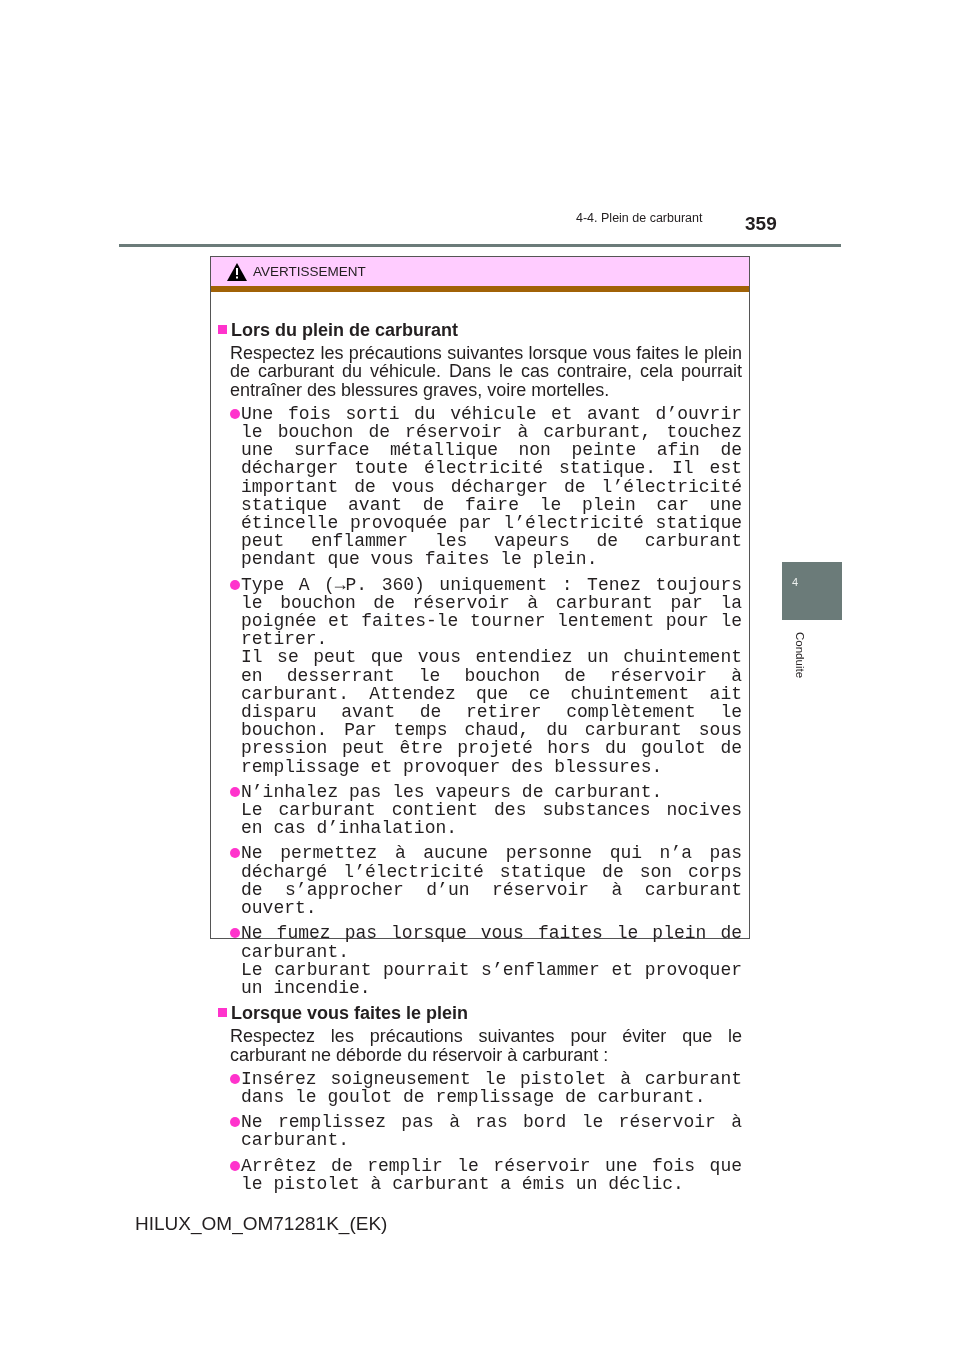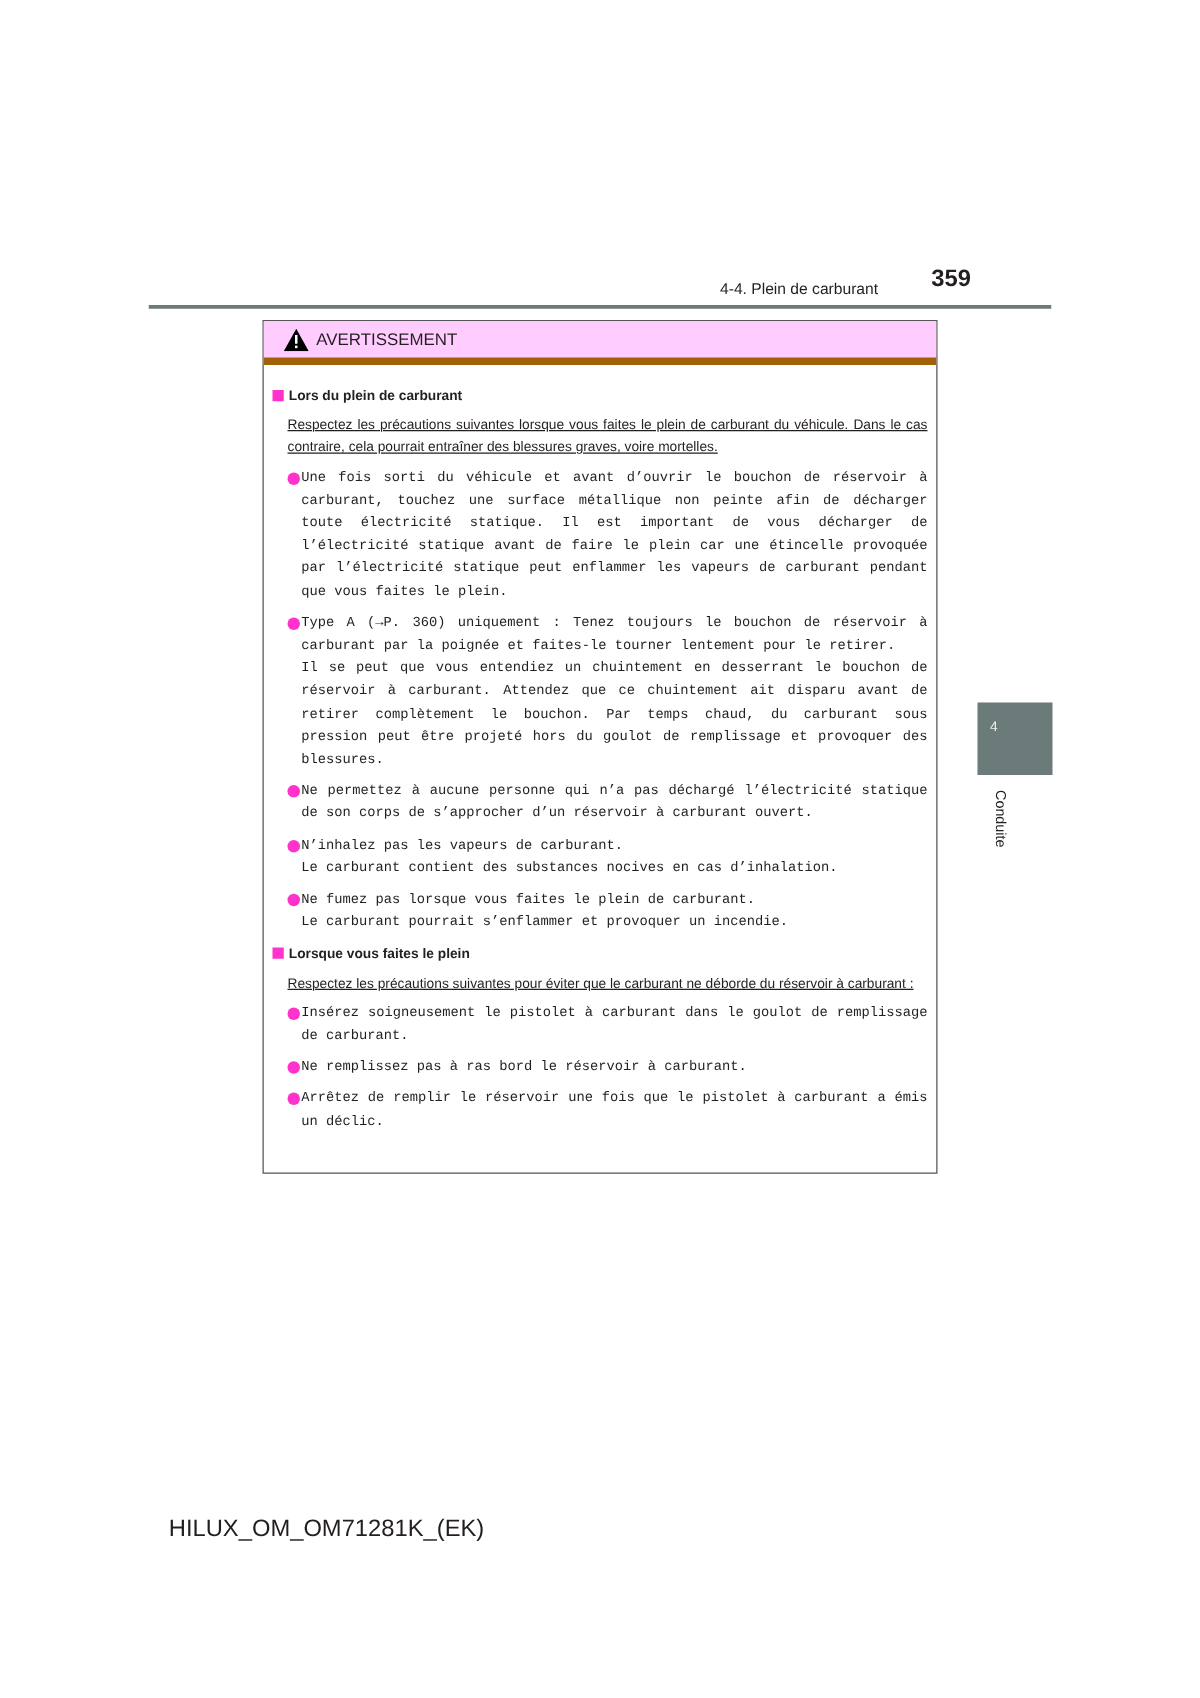--- a/index.html
+++ b/index.html
@@ -1,34 +1,34 @@
 <!DOCTYPE html>
 <html><head>
 <meta charset="utf-8">
 <style>
   html, body { margin:0; padding:0; background:#ffffff; }
   body { width:960px; height:1358px; position:relative; overflow:hidden;
          font-family:"Liberation Sans", sans-serif; color:#231f20; }
-  .hdr-section { position:absolute; left:576px; top:224px; font-size:12.5px; }
+  .hdr-section { position:absolute; left:576px; top:211px; font-size:12.5px; }
   .hdr-page { position:absolute; left:745px; top:213px; font-size:19px; font-weight:bold;text-align:right; }
   .hdr-rule { position:absolute; left:119px; top:244px; width:722px; height:3px; background:#6b7b79; }
   .side-tab { position:absolute; left:782px; top:562px; width:60px; height:58px; background:#6b7b79; }
   .side-tab span { position:absolute; left:10px; top:14px; color:#eef1f0; font-size:11px; }
   .side-label { position:absolute; left:794px; top:632px; font-size:11.5px;
                 writing-mode:vertical-rl; color:#231f20; }
   .warn-box { position:absolute; left:210px; top:256px; width:538px; height:681px;
               border:1px solid #555; }
   .warn-head { height:29px; background:#ffccff; border-bottom:6px solid #a16207;
                position:relative; }
   .warn-icon { position:absolute; left:16px; top:6px; width:20px; height:18px; }
   .warn-title { position:absolute; left:42px; top:7px; font-size:13.5px; }
-  .warn-body { padding:16px 7px 0 7px; font-size:11px; line-height:18.2px; }
+  .warn-body { padding:29px 7px 0 7px; font-size:18px; line-height:18.2px; }
   .sec-title { font-weight:bold; position:relative; padding-left:13px; margin-bottom:5px; }
   .sq { position:absolute; left:0; top:4px; width:9px; height:9px; background:#ff33cc; }
-  .para { padding-left:12px; text-align:justify; margin-bottom:6px;text-decoration:underline; }
+  .para { padding-left:12px; text-align:justify; margin-bottom:6px; }
   .bullet { position:relative; padding-left:23px; text-align:justify; margin-bottom:7px; }
   .dot { position:absolute; left:12px; top:4px; width:10px; height:10px; border-radius:50%; background:#ff33cc; }
   .bullet p { margin:0;font-family:Liberation Mono, monospace; }
   .footer { position:absolute; left:135px; top:1213px; font-size:19px; }
 </style>
 </head>
 <body>
 
 <div class="hdr-section">4-4. Plein de carburant</div>
 <div class="hdr-page">359</div>
@@ -60,26 +60,26 @@
       <span class="dot"></span>
       <p>Une fois sorti du véhicule et avant d’ouvrir le bouchon de réservoir à carburant, touchez une surface métallique non peinte afin de décharger toute électricité statique. Il est important de vous décharger de l’électricité statique avant de faire le plein car une étincelle provoquée par l’électricité statique peut enflammer les vapeurs de carburant pendant que vous faites le plein.</p>
     </div>
     <div class="bullet">
       <span class="dot"></span>
       <p>Type A (→P. 360) uniquement : Tenez toujours le bouchon de réservoir à carburant par la poignée et faites-le tourner lentement pour le retirer.</p>
       <p>Il se peut que vous entendiez un chuintement en desserrant le bouchon de réservoir à carburant. Attendez que ce chuintement ait disparu avant de retirer complètement le bouchon. Par temps chaud, du carburant sous pression peut être projeté hors du goulot de remplissage et provoquer des blessures.</p>
     </div>
     <div class="bullet">
       <span class="dot"></span>
-      <p>Ne permettez à aucune personne qui n’a pas déchargé l’électricité statique de son corps de s’approcher d’un réservoir à carburant ouvert.</p>
+      <p>N’inhalez pas les vapeurs de carburant.</p>
+      <p>Le carburant contient des substances nocives en cas d’inhalation.</p>
     </div>
     <div class="bullet">
       <span class="dot"></span>
-      <p>N’inhalez pas les vapeurs de carburant.</p>
-      <p>Le carburant contient des substances nocives en cas d’inhalation.</p>
+      <p>Ne permettez à aucune personne qui n’a pas déchargé l’électricité statique de son corps de s’approcher d’un réservoir à carburant ouvert.</p>
     </div>
     <div class="bullet">
       <span class="dot"></span>
       <p>Ne fumez pas lorsque vous faites le plein de carburant.</p>
       <p>Le carburant pourrait s’enflammer et provoquer un incendie.</p>
     </div>
 
     <div class="sec-title">
       <span class="sq"></span>
       <span>Lorsque vous faites le plein</span>

